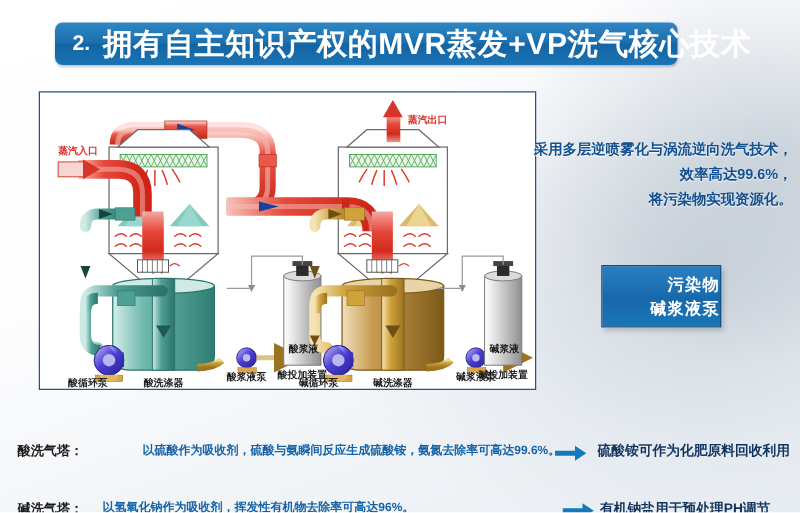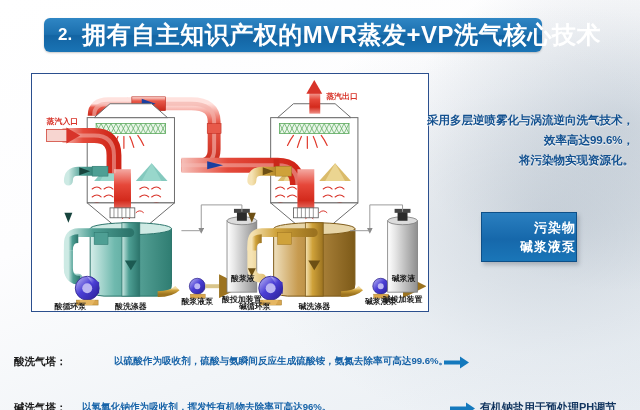--- a/index.html
+++ b/index.html
@@ -410,20 +410,21 @@
     <span>污染物</span>
     <span>碱浆液泵</span>
   </div>
 
   <div class="bottom-row" id="row-acid">
     <span class="row-head">酸洗气塔：</span>
     <span class="row-body" id="acid-body">以硫酸作为吸收剂，硫酸与氨瞬间反应生成硫酸铵，氨氮去除率可高达99.6%。</span>
     <svg class="row-arrow" id="acid-arrow" width="26" height="13" viewBox="0 0 26 13">
       <path d="M0,4.5 L16,4.5 L16,0.5 L25,6.5 L16,12.5 L16,8.5 L0,8.5 z" fill="#1479bd"></path>
     </svg>
+    <span class="row-result" id="acid-result">硫酸铵可作为化肥原料回收利用</span>
   </div>
 
   <div class="bottom-row" id="row-alkali">
     <span class="row-head">碱洗气塔：</span>
     <span class="row-body" id="alkali-body">以氢氧化钠作为吸收剂，挥发性有机物去除率可高达96%。</span>
     <svg class="row-arrow" id="alkali-arrow" width="26" height="13" viewBox="0 0 26 13">
       <path d="M0,4.5 L16,4.5 L16,0.5 L25,6.5 L16,12.5 L16,8.5 L0,8.5 z" fill="#1479bd"></path>
     </svg>
     <span class="row-result" id="alkali-result">有机钠盐用于预处理PH调节</span>
   </div>

